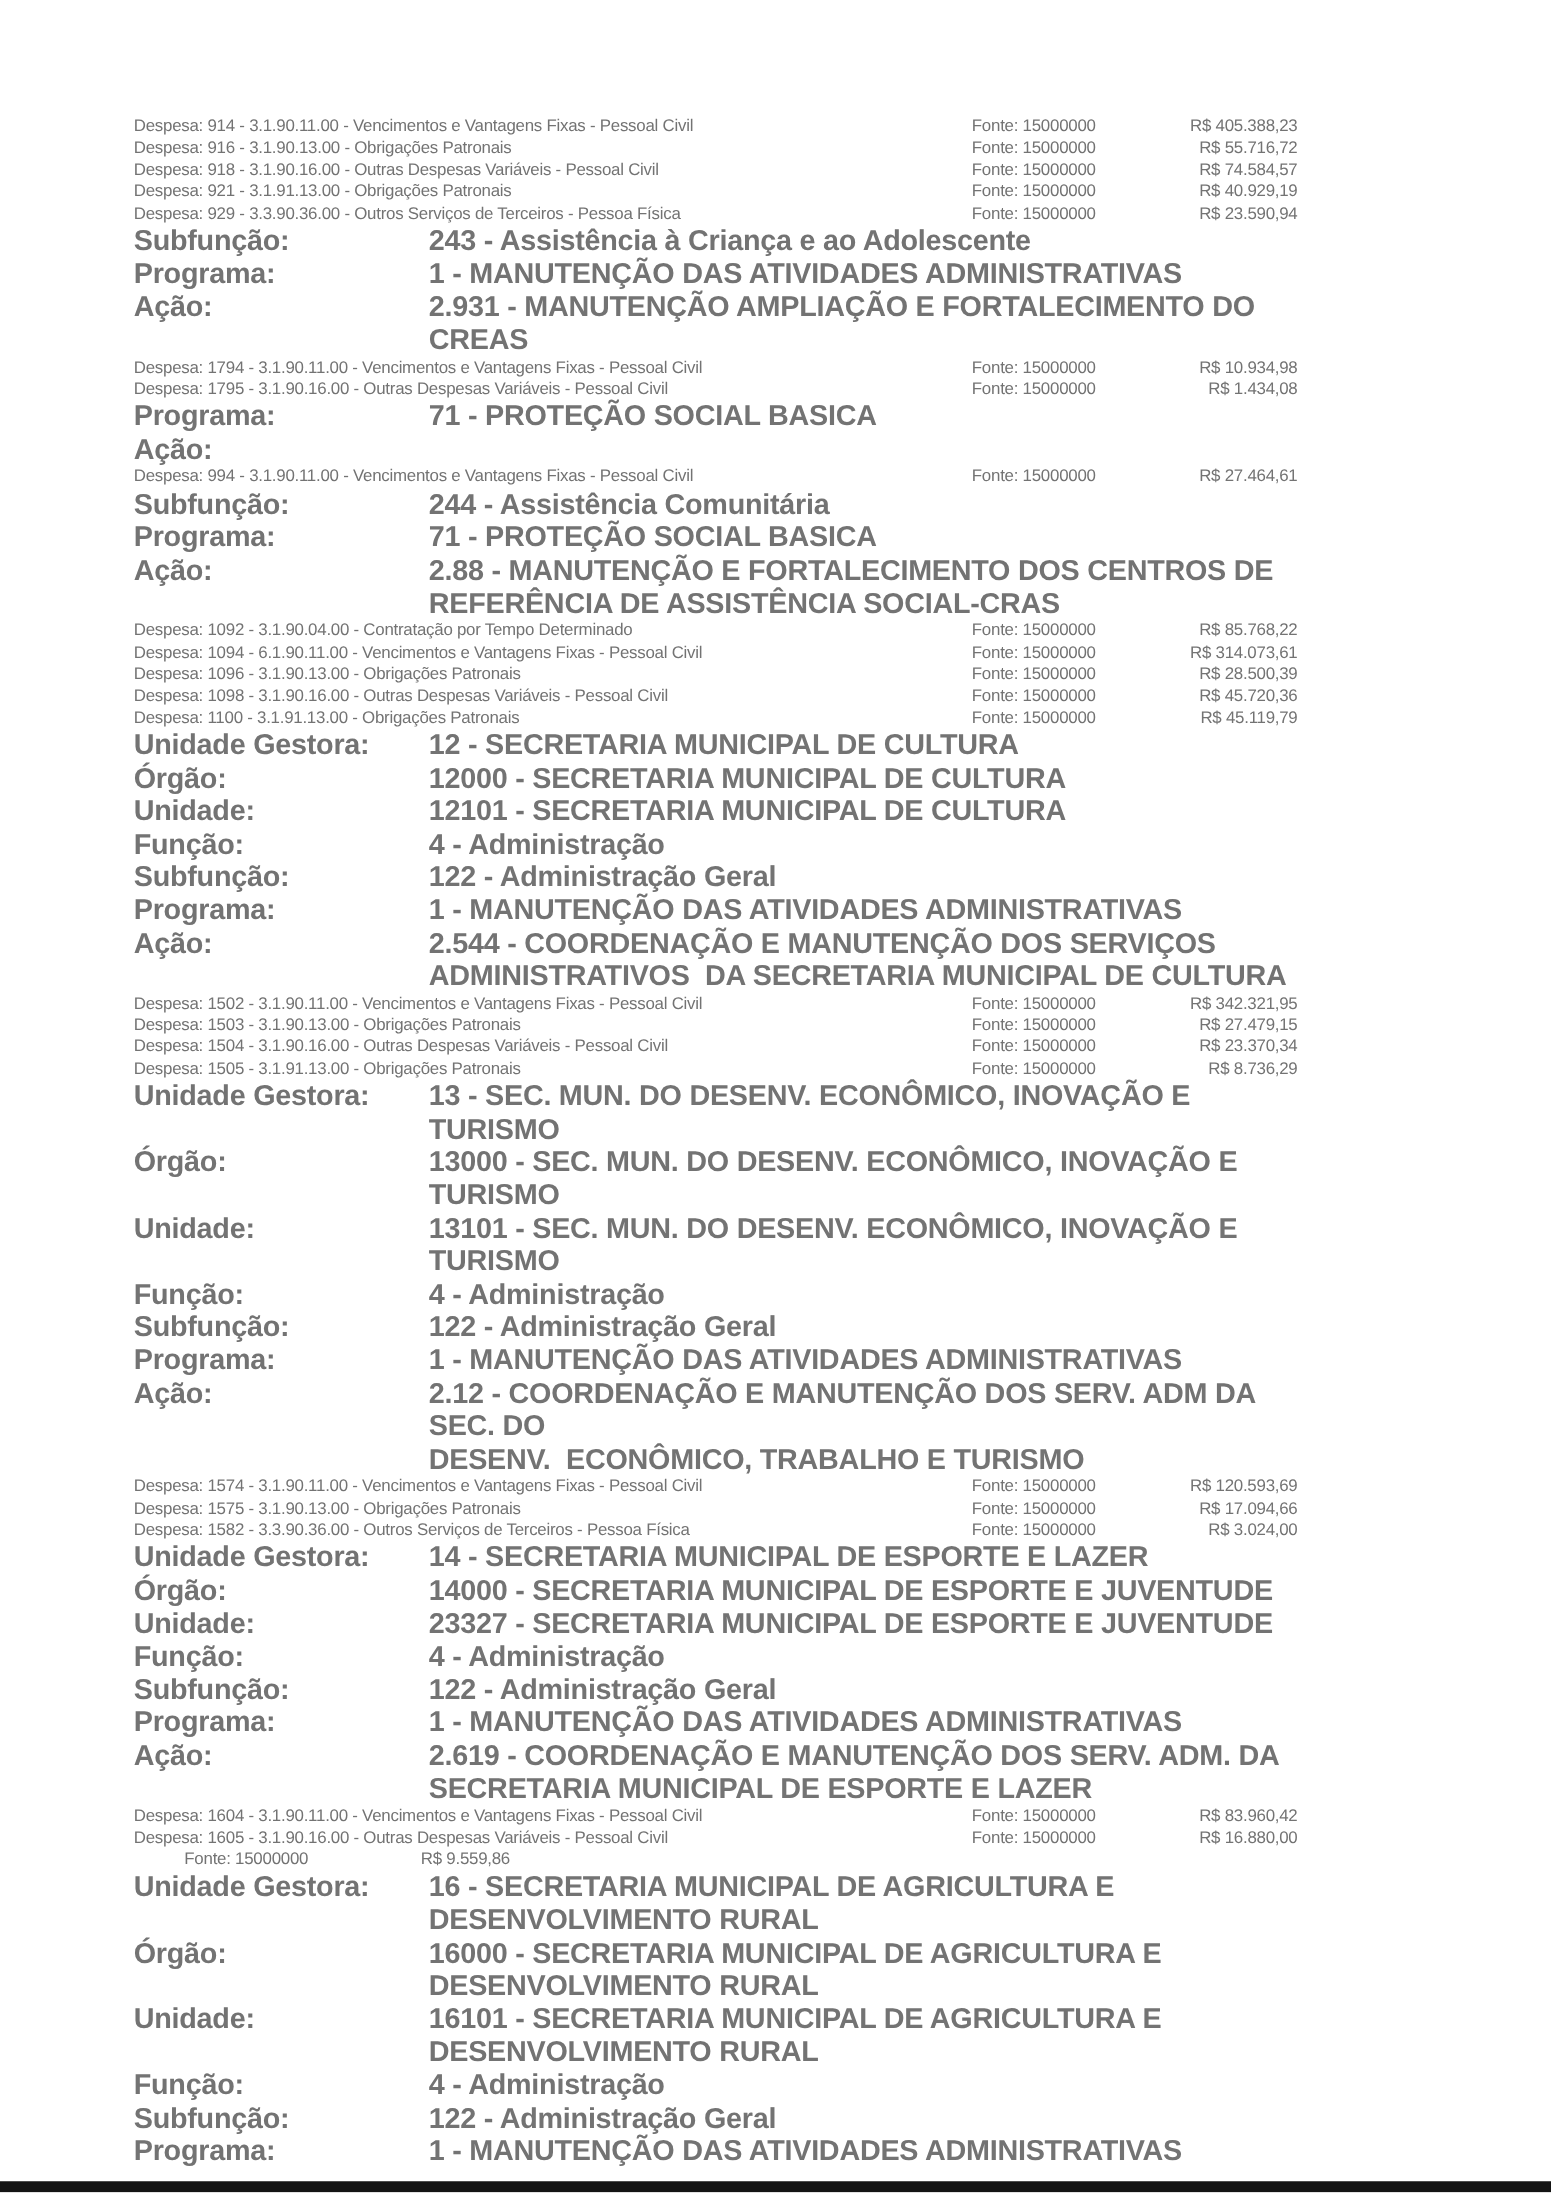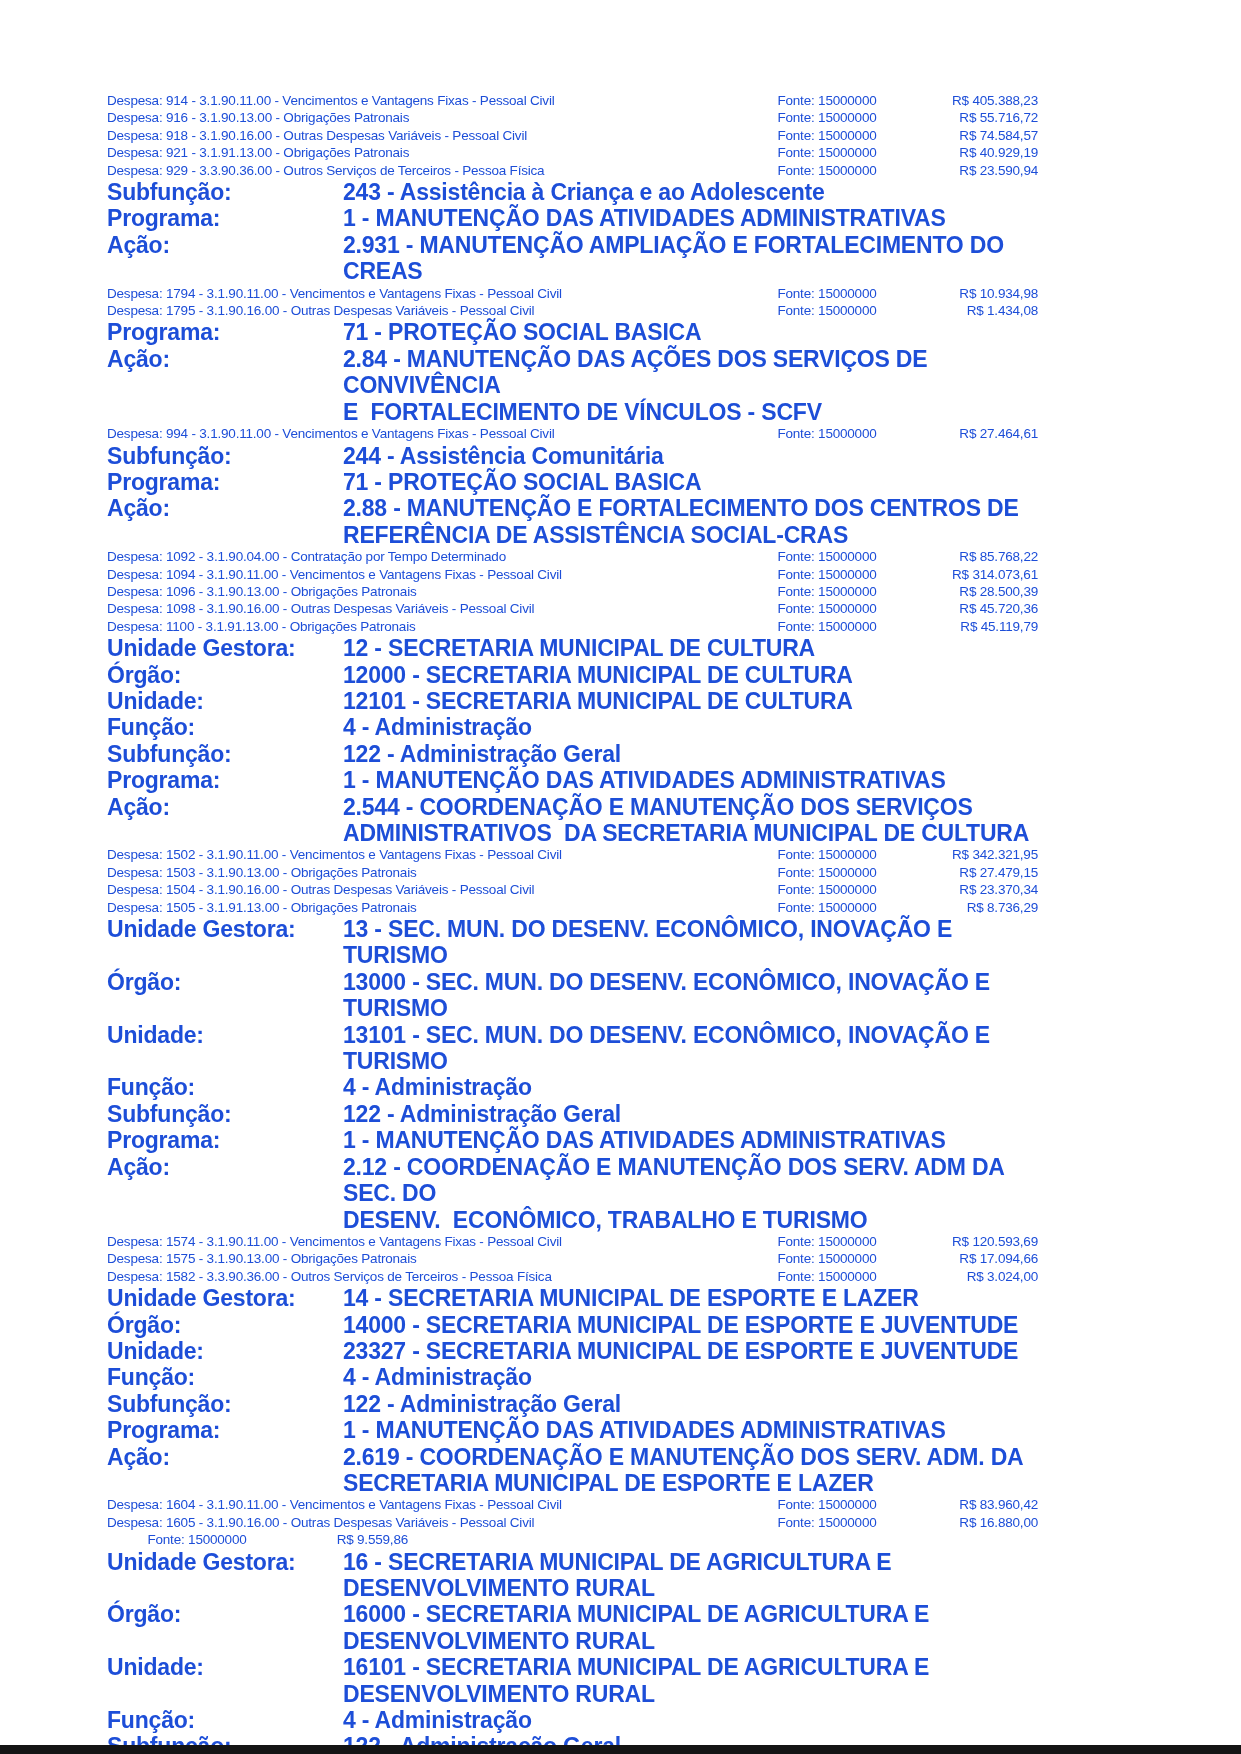--- a/index.html
+++ b/index.html
@@ -48,21 +48,21 @@
     position: absolute;
     left: 0;
     bottom: 0;
     width: 100%;
     height: 9px;
   }
 </style>
 </head>
 <body>
 
-<div class="page" style="background-color: rgb(255, 255, 255); color: #1d4ed8;">
+<div class="page" style="background-color: rgb(255, 255, 255); color: #737373;">
   <div class="content">
       <div class="despesa-row">
         <span class="despesa-desc">Despesa: 914 - 3.1.90.11.00 - Vencimentos e Vantagens Fixas - Pessoal Civil</span>
         <span class="despesa-fonte">Fonte: 15000000</span>
         <span class="despesa-value">R$ 405.388,23</span>
       </div>
       <div class="despesa-row">
         <span class="despesa-desc">Despesa: 916 - 3.1.90.13.00 - Obrigações Patronais</span>
         <span class="despesa-fonte">Fonte: 15000000</span>
         <span class="despesa-value">R$ 55.716,72</span>
@@ -103,22 +103,20 @@
         <span class="despesa-desc">Despesa: 1795 - 3.1.90.16.00 - Outras Despesas Variáveis - Pessoal Civil</span>
         <span class="despesa-fonte">Fonte: 15000000</span>
         <span class="despesa-value">R$ 1.434,08</span>
       </div>
       <div class="field-row">
         <span class="field-label">Programa:</span>
         <span class="field-value">71 - PROTEÇÃO SOCIAL BASICA</span>
       </div>
       <div class="field-row">
         <span class="field-label">Ação:</span>
-        <span class="field-value">2.84 - MANUTENÇÃO DAS AÇÕES DOS SERVIÇOS DE CONVIVÊNCIA
-E  FORTALECIMENTO DE VÍNCULOS - SCFV</span>
       </div>
       <div class="despesa-row">
         <span class="despesa-desc">Despesa: 994 - 3.1.90.11.00 - Vencimentos e Vantagens Fixas - Pessoal Civil</span>
         <span class="despesa-fonte">Fonte: 15000000</span>
         <span class="despesa-value">R$ 27.464,61</span>
       </div>
       <div class="field-row">
         <span class="field-label">Subfunção:</span>
         <span class="field-value">244 - Assistência Comunitária</span>
       </div>
@@ -130,21 +128,21 @@
         <span class="field-label">Ação:</span>
         <span class="field-value">2.88 - MANUTENÇÃO E FORTALECIMENTO DOS CENTROS DE
 REFERÊNCIA DE ASSISTÊNCIA SOCIAL-CRAS</span>
       </div>
       <div class="despesa-row">
         <span class="despesa-desc">Despesa: 1092 - 3.1.90.04.00 - Contratação por Tempo Determinado</span>
         <span class="despesa-fonte">Fonte: 15000000</span>
         <span class="despesa-value">R$ 85.768,22</span>
       </div>
       <div class="despesa-row">
-        <span class="despesa-desc">Despesa: 1094 - 3.1.90.11.00 - Vencimentos e Vantagens Fixas - Pessoal Civil</span>
+        <span class="despesa-desc">Despesa: 1094 - 6.1.90.11.00 - Vencimentos e Vantagens Fixas - Pessoal Civil</span>
         <span class="despesa-fonte">Fonte: 15000000</span>
         <span class="despesa-value">R$ 314.073,61</span>
       </div>
       <div class="despesa-row">
         <span class="despesa-desc">Despesa: 1096 - 3.1.90.13.00 - Obrigações Patronais</span>
         <span class="despesa-fonte">Fonte: 15000000</span>
         <span class="despesa-value">R$ 28.500,39</span>
       </div>
       <div class="despesa-row">
         <span class="despesa-desc">Despesa: 1098 - 3.1.90.16.00 - Outras Despesas Variáveis - Pessoal Civil</span>

